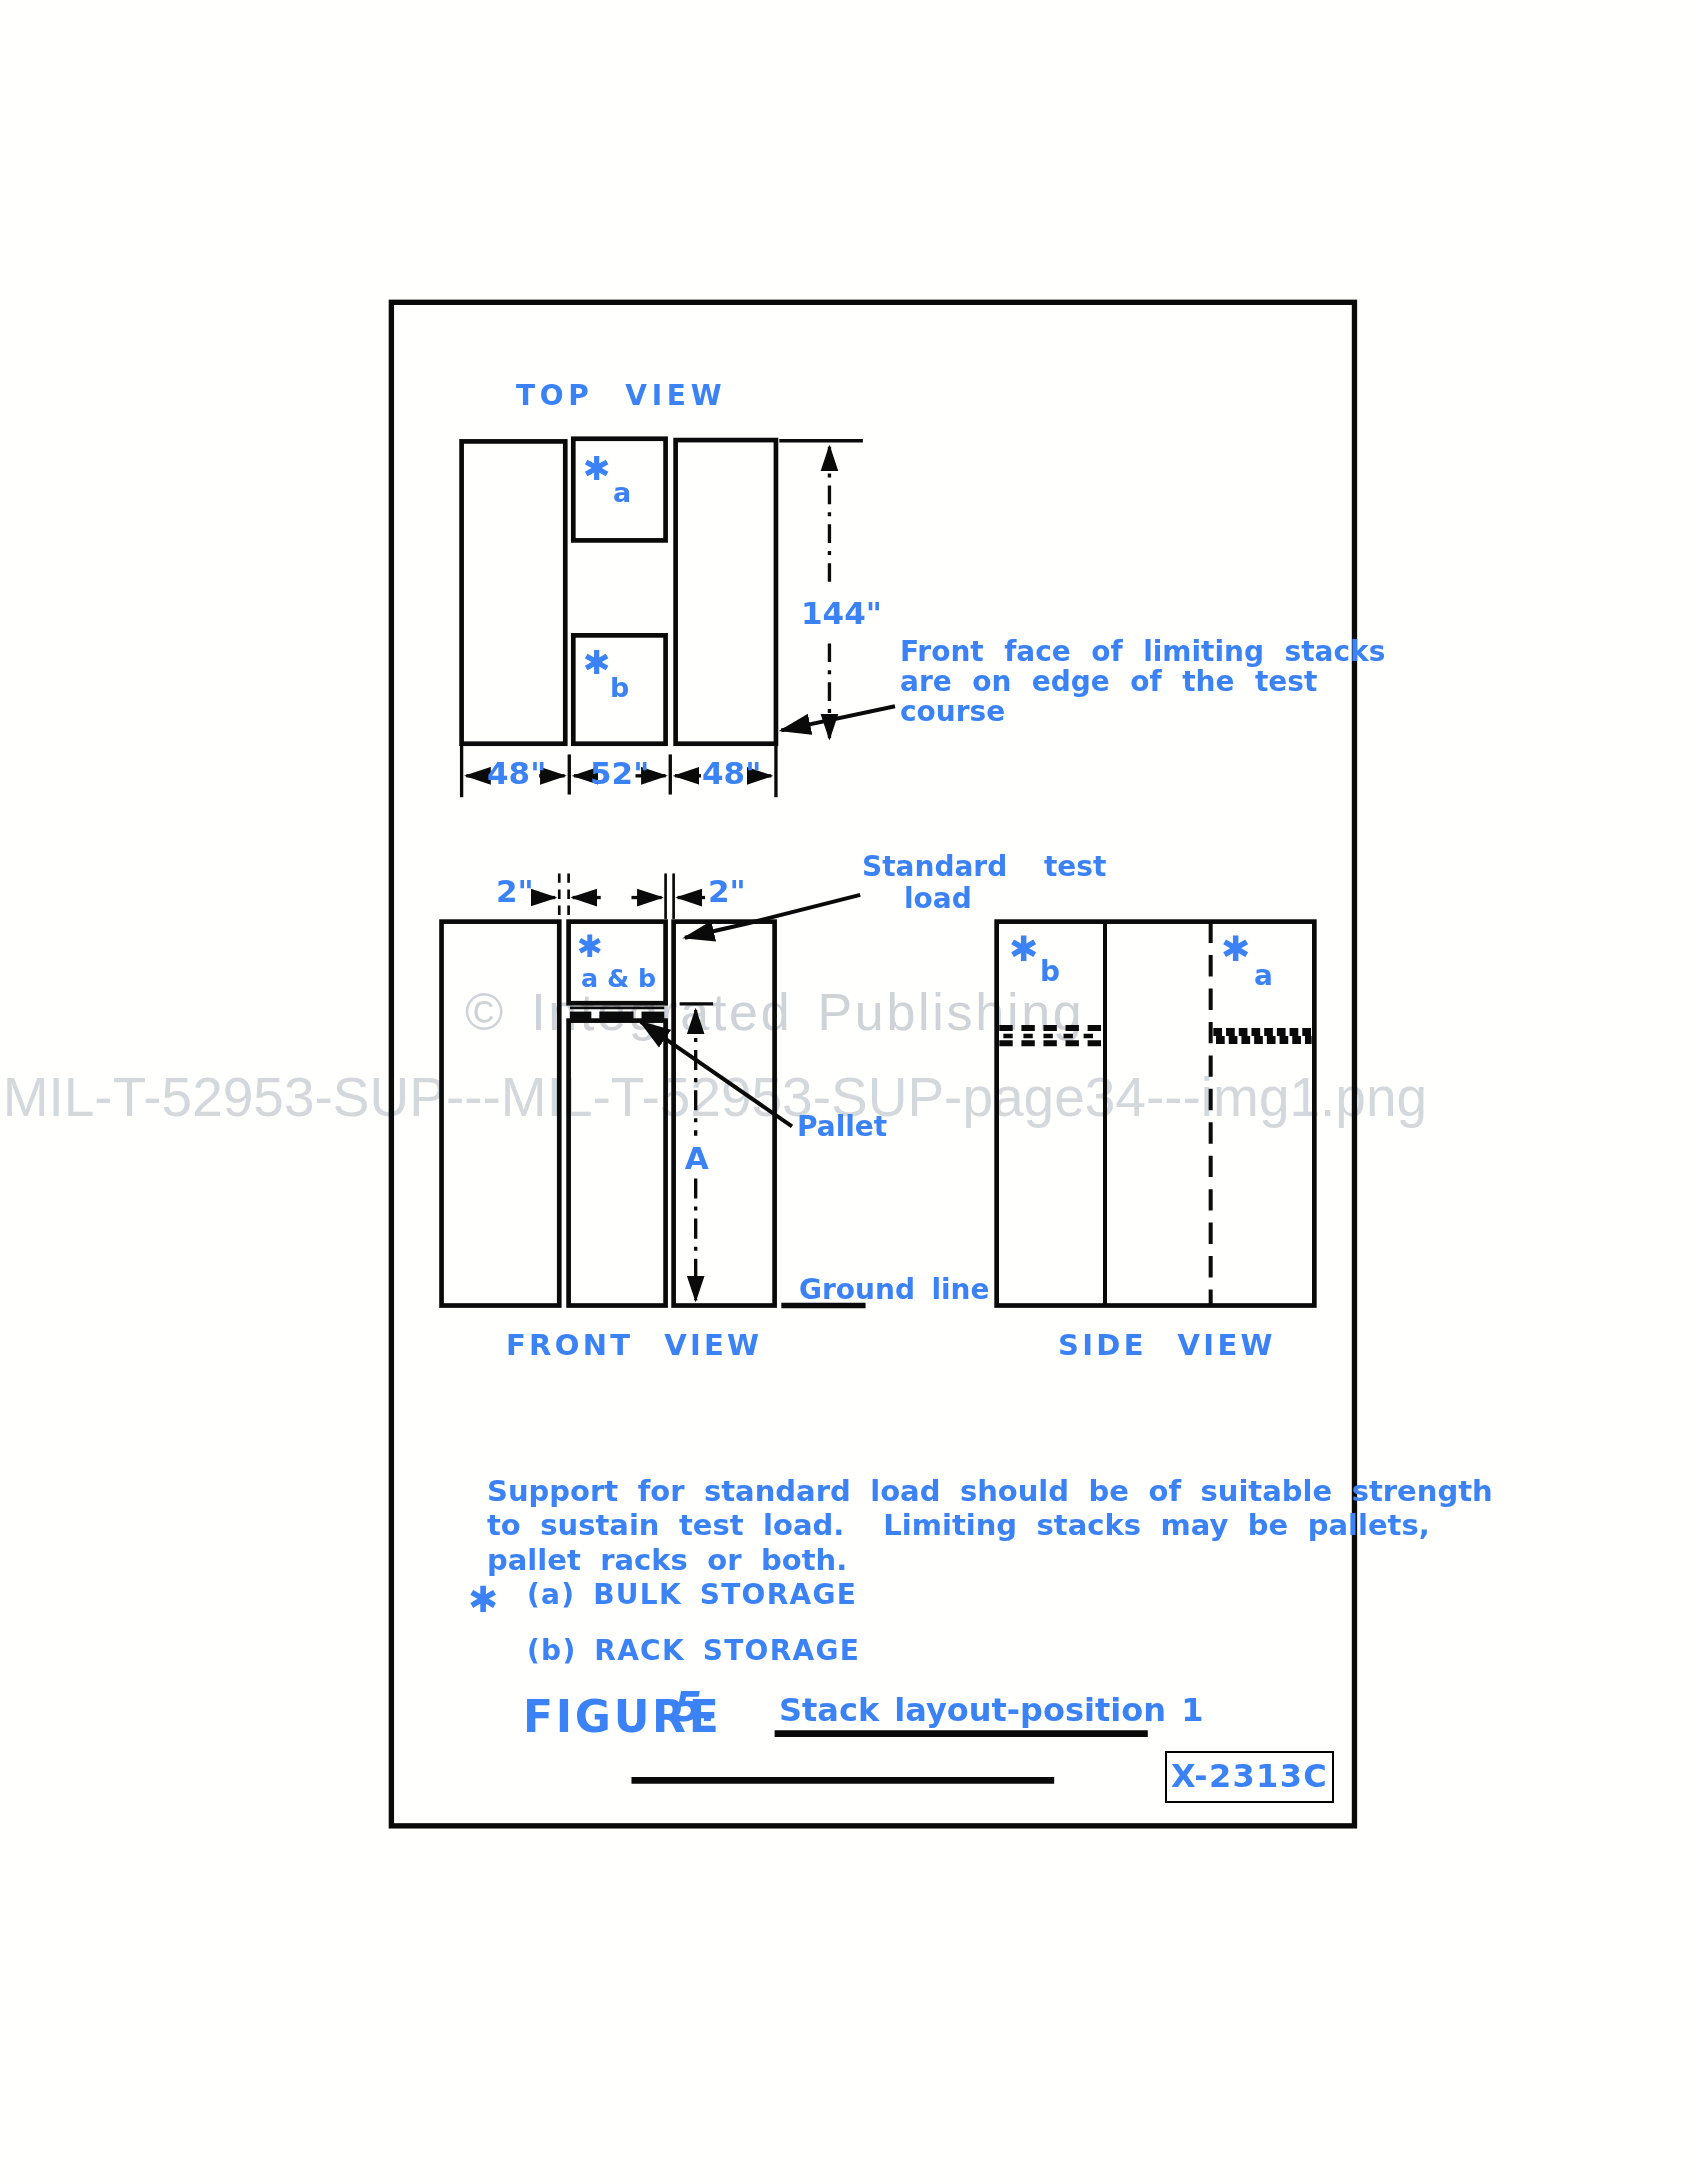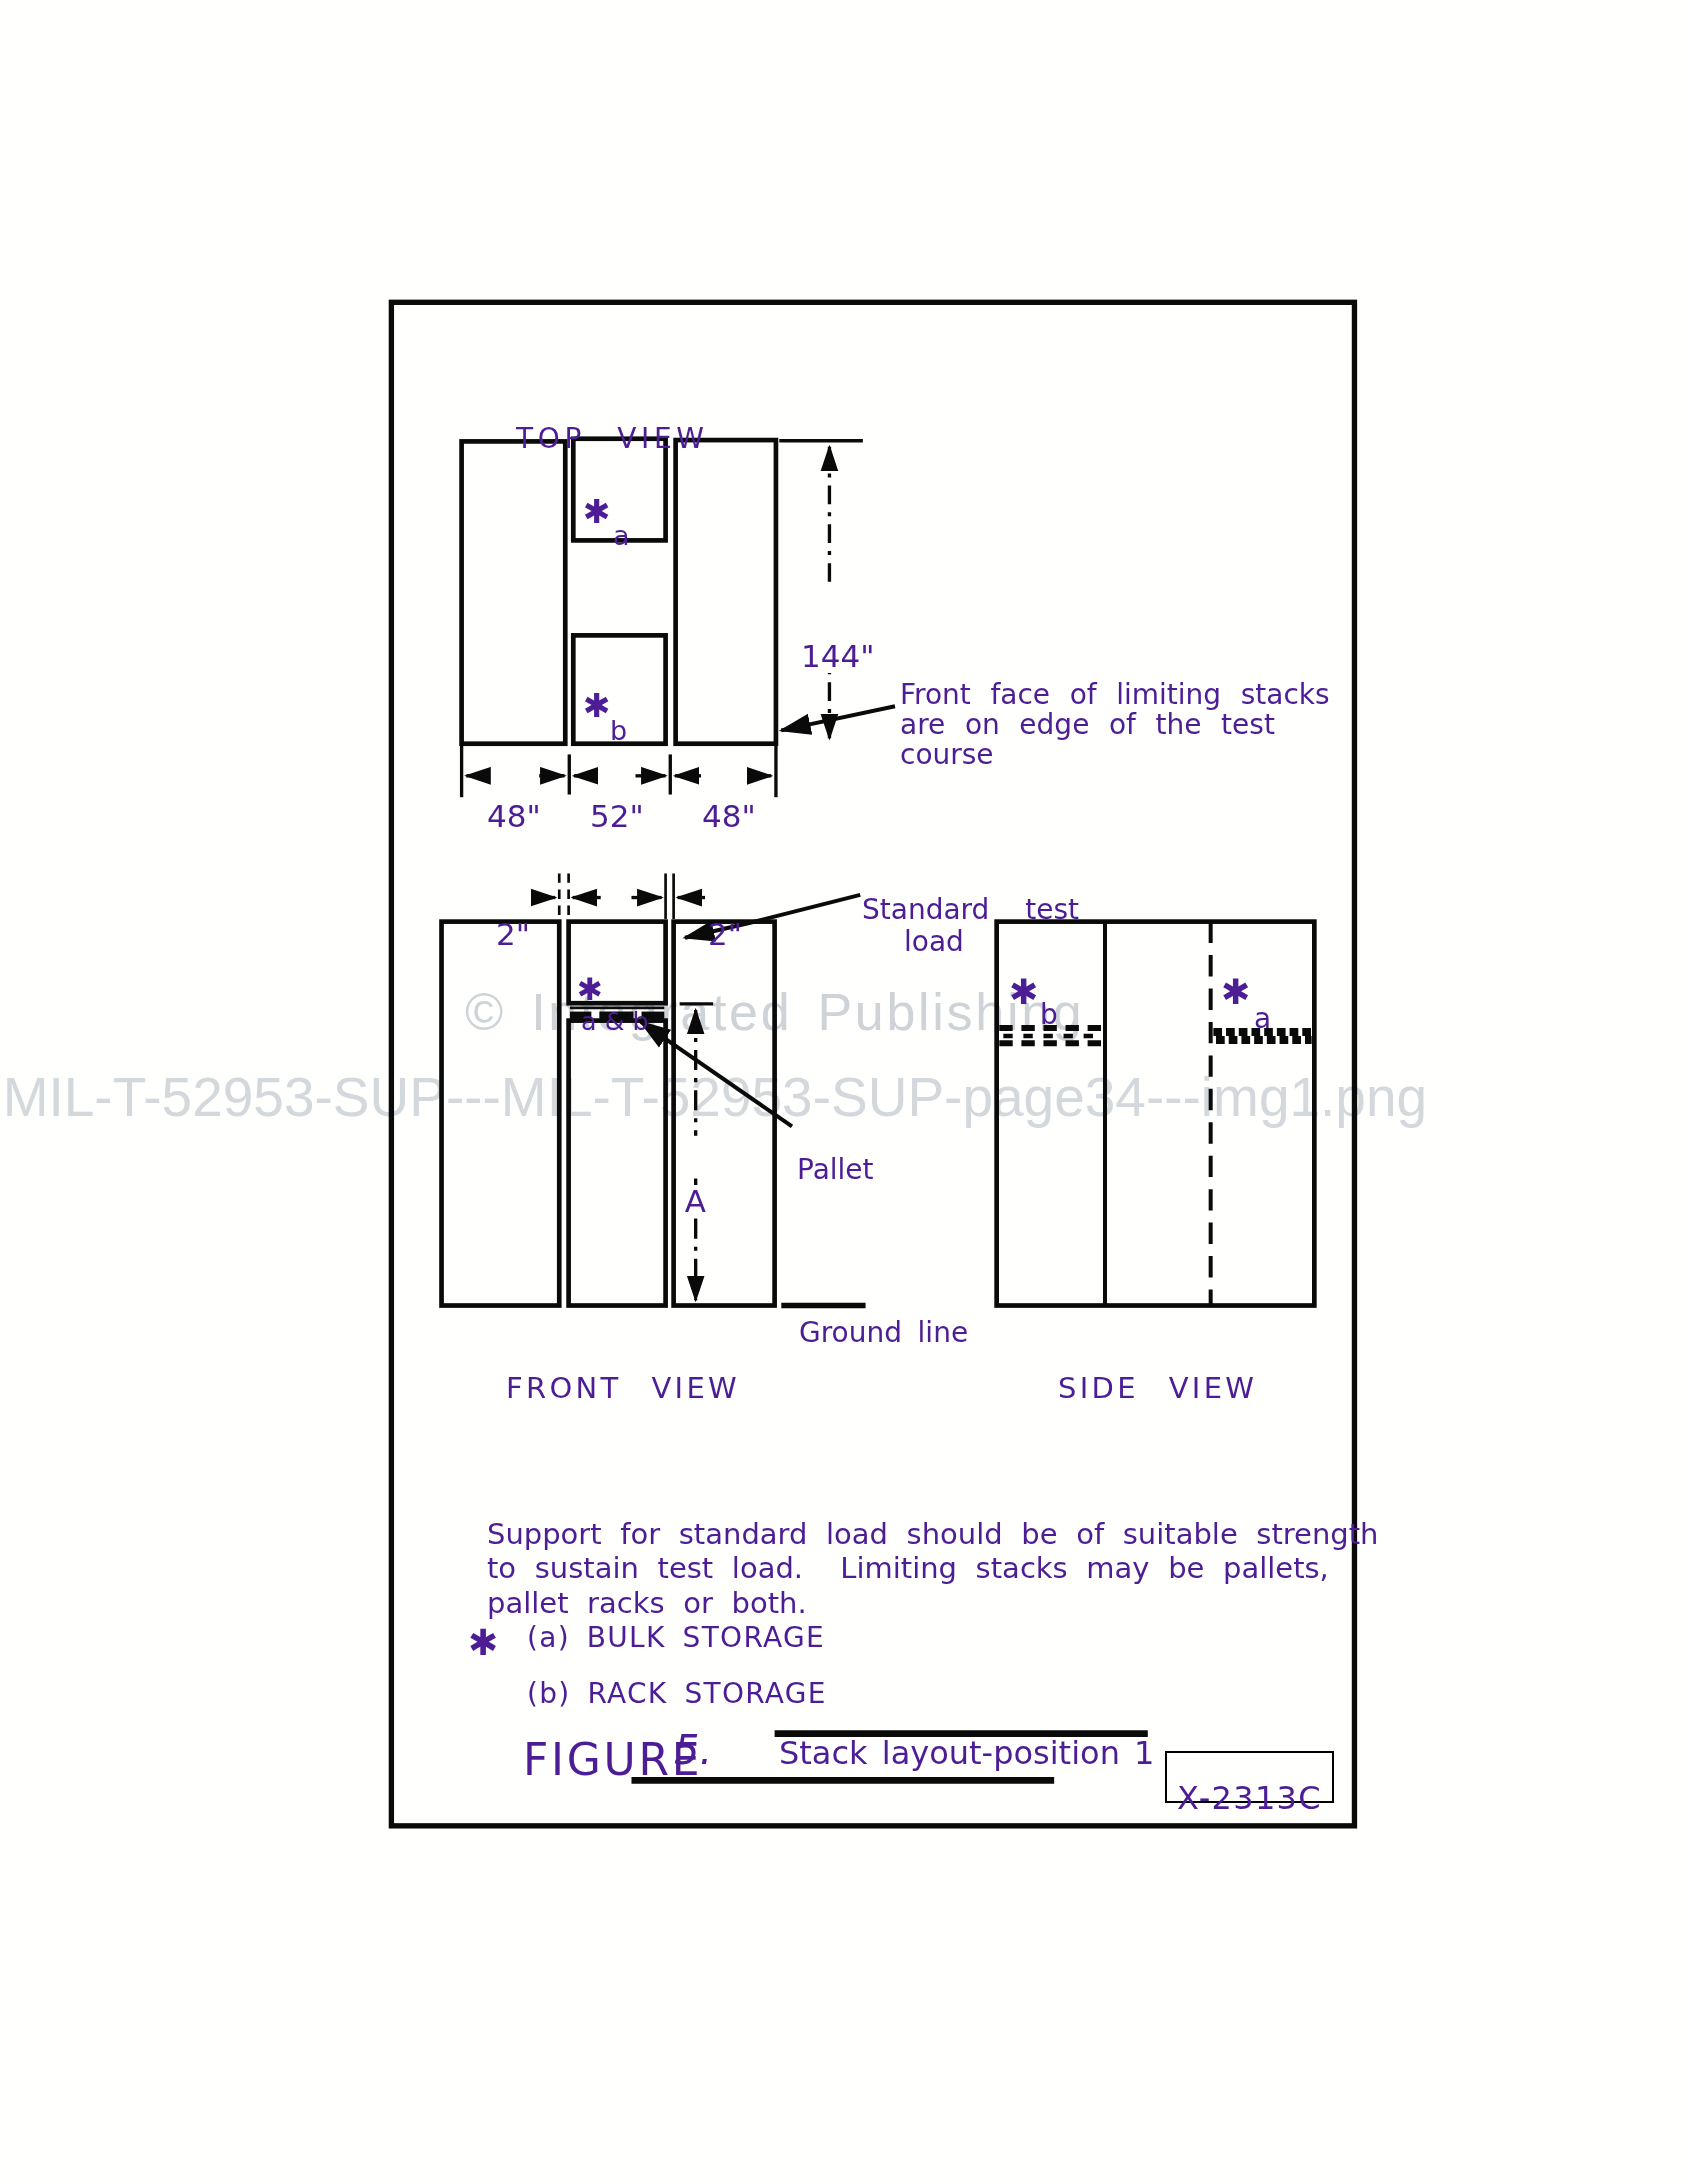--- a/index.html
+++ b/index.html
@@ -1,19 +1,19 @@
 <!DOCTYPE html>
 <html style="font-size:10.7px"><head>
 <meta charset="utf-8">
 <style>
   html,body{margin:0;padding:0;background:#ffffff;}
   #page{position:relative;width:1691px;height:2183px;background:#fffffe;overflow:hidden;
         font-family:"Liberation Sans",sans-serif;}
-  .lbl{position:absolute;color:#4c1d95;font-weight:normal;white-space:pre;line-height:1.05;
-       font-family:"DejaVu Sans","Liberation Sans",sans-serif;margin-top:43px;}
+  .lbl{position:absolute;color:#3b82f6;font-weight:bold;white-space:pre;line-height:1.05;
+       font-family:"DejaVu Sans","Liberation Sans",sans-serif;}
   .wm{position:absolute;color:#cdd3d7;font-weight:normal;white-space:pre;
       font-family:"Liberation Sans",sans-serif;}
   .star{font-family:"DejaVu Sans",sans-serif;}
   #linework{position:absolute;left:0;top:0;}
   #stamp-box{position:absolute;left:1165px;top:1751px;width:165px;height:48px;
              border:2px solid #000000;display:flex;align-items:center;justify-content:center;}
 </style>
 </head>
 <body>
 

